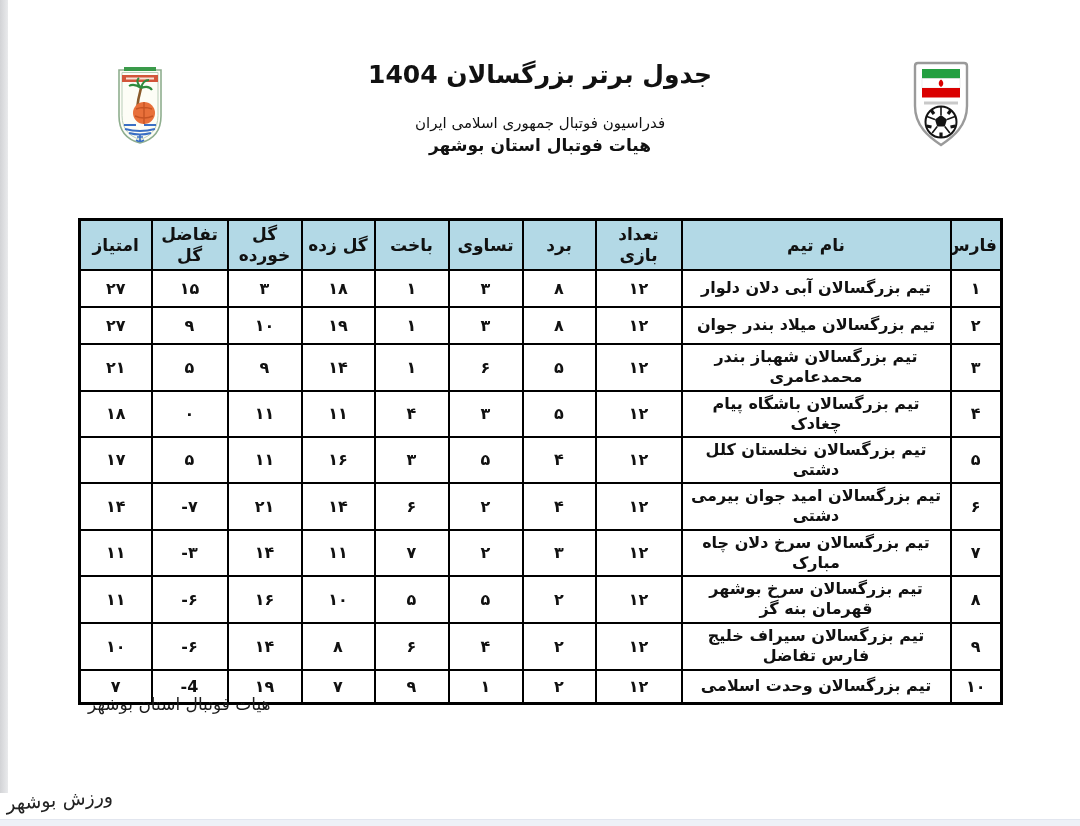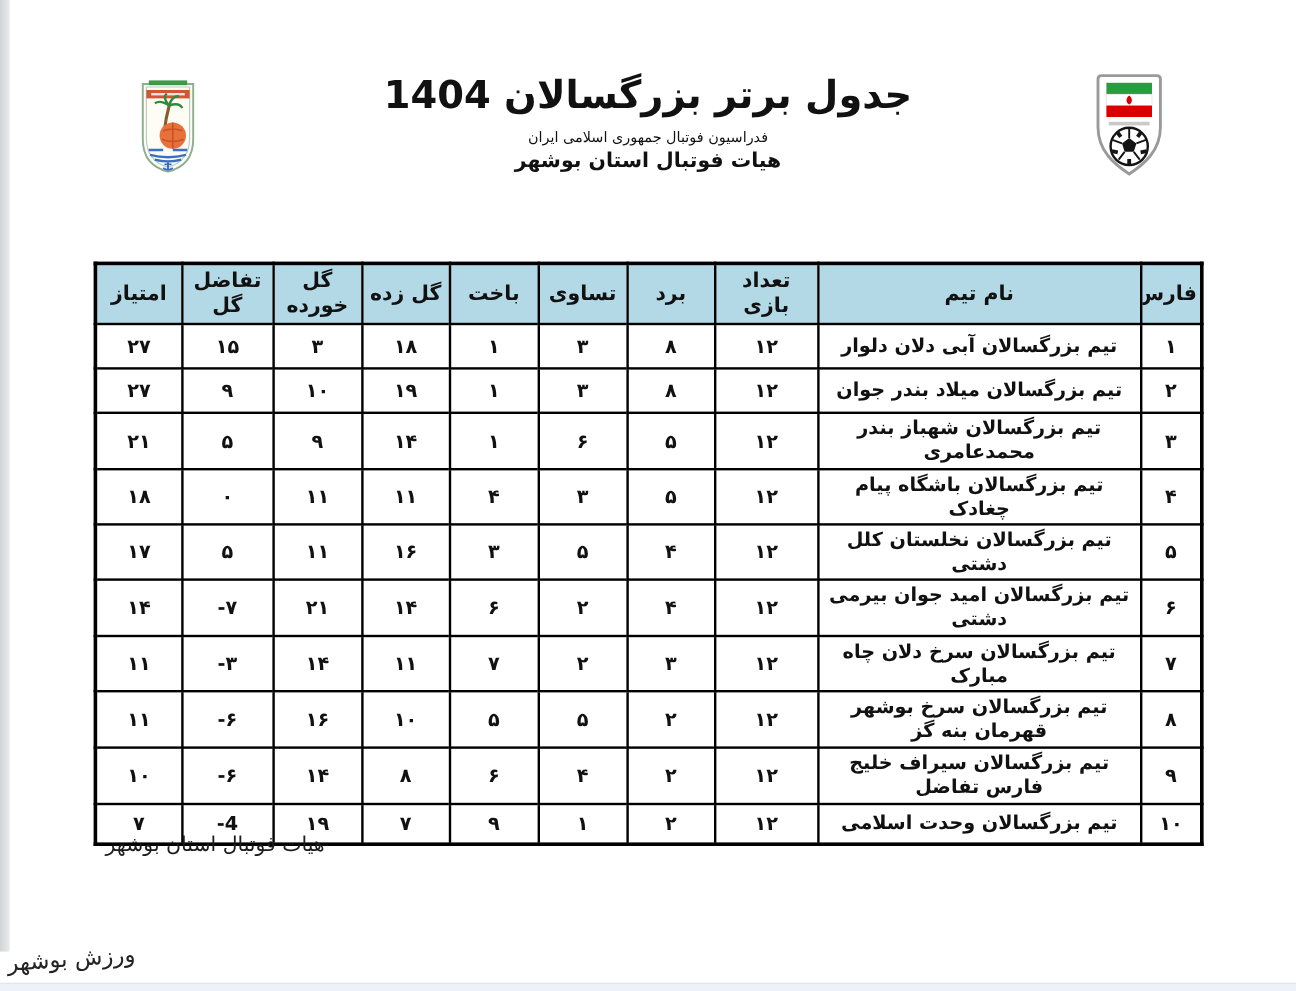--- a/index.html
+++ b/index.html
@@ -20,22 +20,22 @@
   .bottom-strip {
     position:absolute; left:0; bottom:0; width:1080px; height:7px;
     background:#eef1f7; border-top:1px solid #e2e6ef;
   }
 
   
   .doc-header {
     position:absolute; top:60px; left:0; width:1080px;
     text-align:center; direction:rtl;
   }
-  .doc-title { font-size:32px; font-weight:bold; letter-spacing:0; }
-  .doc-sub1  { font-size:12px; margin-top:9px; }
+  .doc-title { font-size:25px; font-weight:bold; letter-spacing:0; }
+  .doc-sub1  { font-size:15px; margin-top:25px; }
   .doc-sub2  { font-size:17px; font-weight:bold; margin-top:3px; }
 
   .logo { position:absolute; }
   .logo-left  { left:110px; top:62px; width:60px; height:84px; }
   .logo-right { left:911px; top:60px; width:60px; height:88px; }
 
   
   table.standings {
     position:absolute; left:78px; top:218px;
     width:922px;

